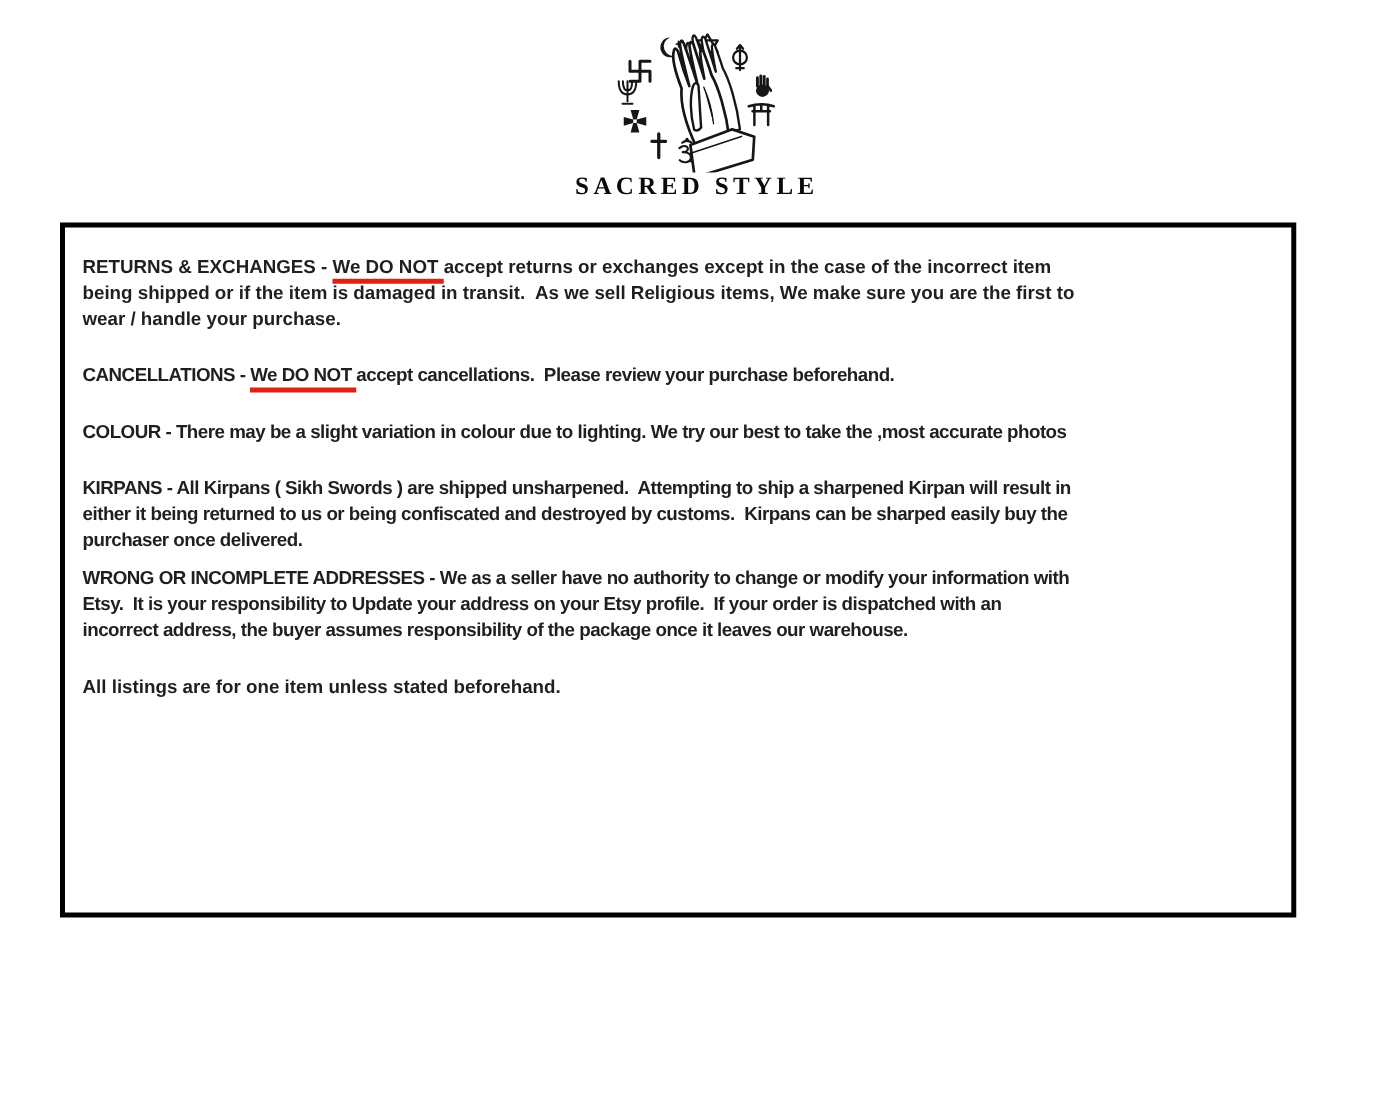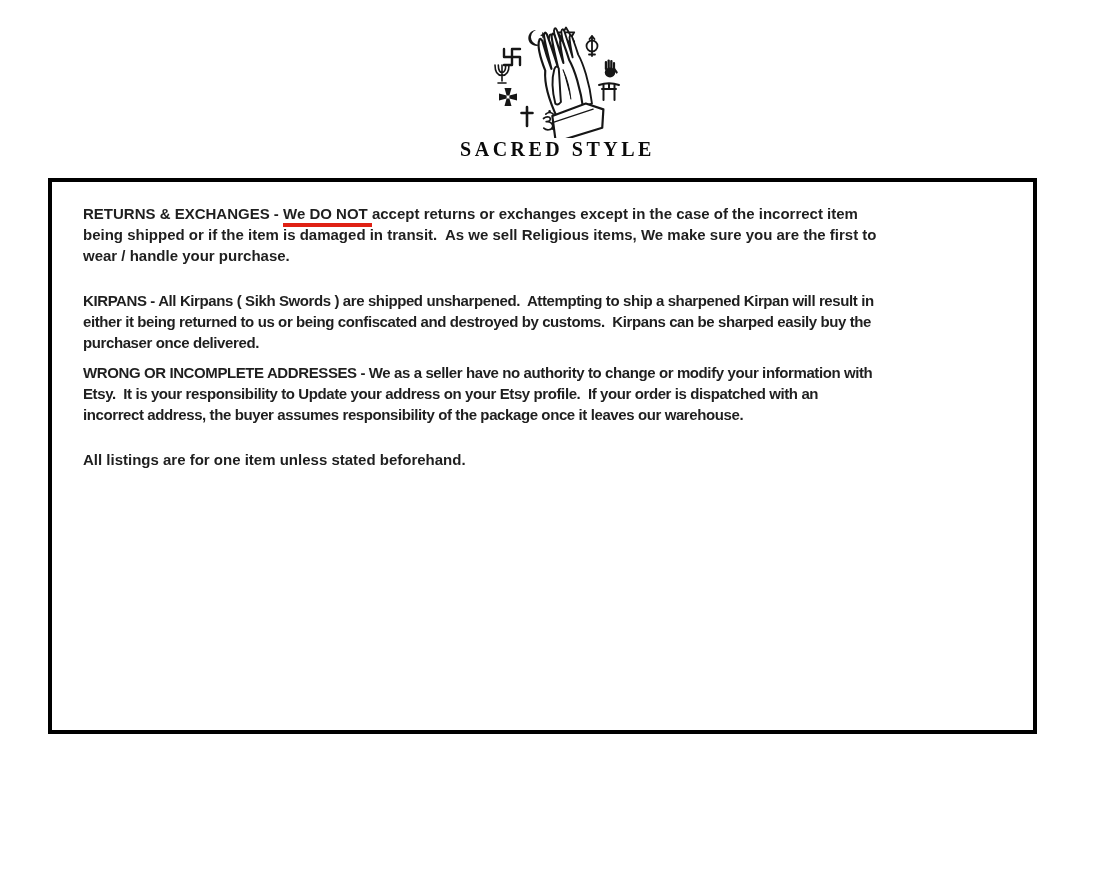--- a/index.html
+++ b/index.html
@@ -9,21 +9,21 @@
 
   
   .logo { position:absolute; top:18px; left:0; right:0; text-align:center; }
   .logo svg { display:block; margin:0 auto; }
   .brand { font-family:"Liberation Serif", serif; font-weight:bold;
            font-size:20px; letter-spacing:3.5px; color:#0a0a0a; margin-top:0px; }
 
   
   .policy-box { position:absolute; left:48px; top:178px; width:989px; height:556px;
                 border:4px solid #000; box-sizing:border-box;
-                padding:21px 14px 0 31px; color:#1f1f1f; overflow:hidden; }
+                padding:21px 14px 0 14px; color:#1f1f1f; overflow:hidden; }
   .para { font-size:15px; line-height:21px; font-weight:bold;
           white-space:pre; margin:0 0 24px 0; }
   .cond { letter-spacing:-0.4px; }
   .mb-xl { margin-bottom:31px; }
   .mb-lg { margin-bottom:9px; }
   .em-red { border-bottom:4px solid #df2114; padding-bottom:1px; }
   .signoff { font-size:18px; line-height:24px; margin-bottom:0; }
 </style>
 </head>
 <body>
@@ -93,22 +93,24 @@
       </g>
     </svg>
     <div class="brand">SACRED STYLE</div>
   </div>
 
   <div class="policy-box">
     <p class="para"><span>RETURNS &amp; EXCHANGES - </span><span class="em-red">We DO NOT </span><span>accept returns or exchanges except in the case of the incorrect item
 being shipped or if the item is damaged in transit.  As we sell Religious items, We make sure you are the first to
 wear / handle your purchase.</span></p>
 
+    <p class="para cond"><span>CANCELLATIONS - </span><span class="em-red">We DO NOT </span><span>accept cancellations.  Please review your purchase beforehand.</span></p>
 
 
+    <p class="para cond">COLOUR - There may be a slight variation in colour due to lighting. We try our best to take the ,most accurate photos</p>
 
     <p class="para cond mb-lg">KIRPANS - All Kirpans ( Sikh Swords ) are shipped unsharpened.  Attempting to ship a sharpened Kirpan will result in
 either it being returned to us or being confiscated and destroyed by customs.  Kirpans can be sharped easily buy the
 purchaser once delivered.</p>
 
     <p class="para cond">WRONG OR INCOMPLETE ADDRESSES - We as a seller have no authority to change or modify your information with
 Etsy.  It is your responsibility to Update your address on your Etsy profile.  If your order is dispatched with an
 incorrect address, the buyer assumes responsibility of the package once it leaves our warehouse.</p>
 
     <p class="para">All listings are for one item unless stated beforehand.</p>

